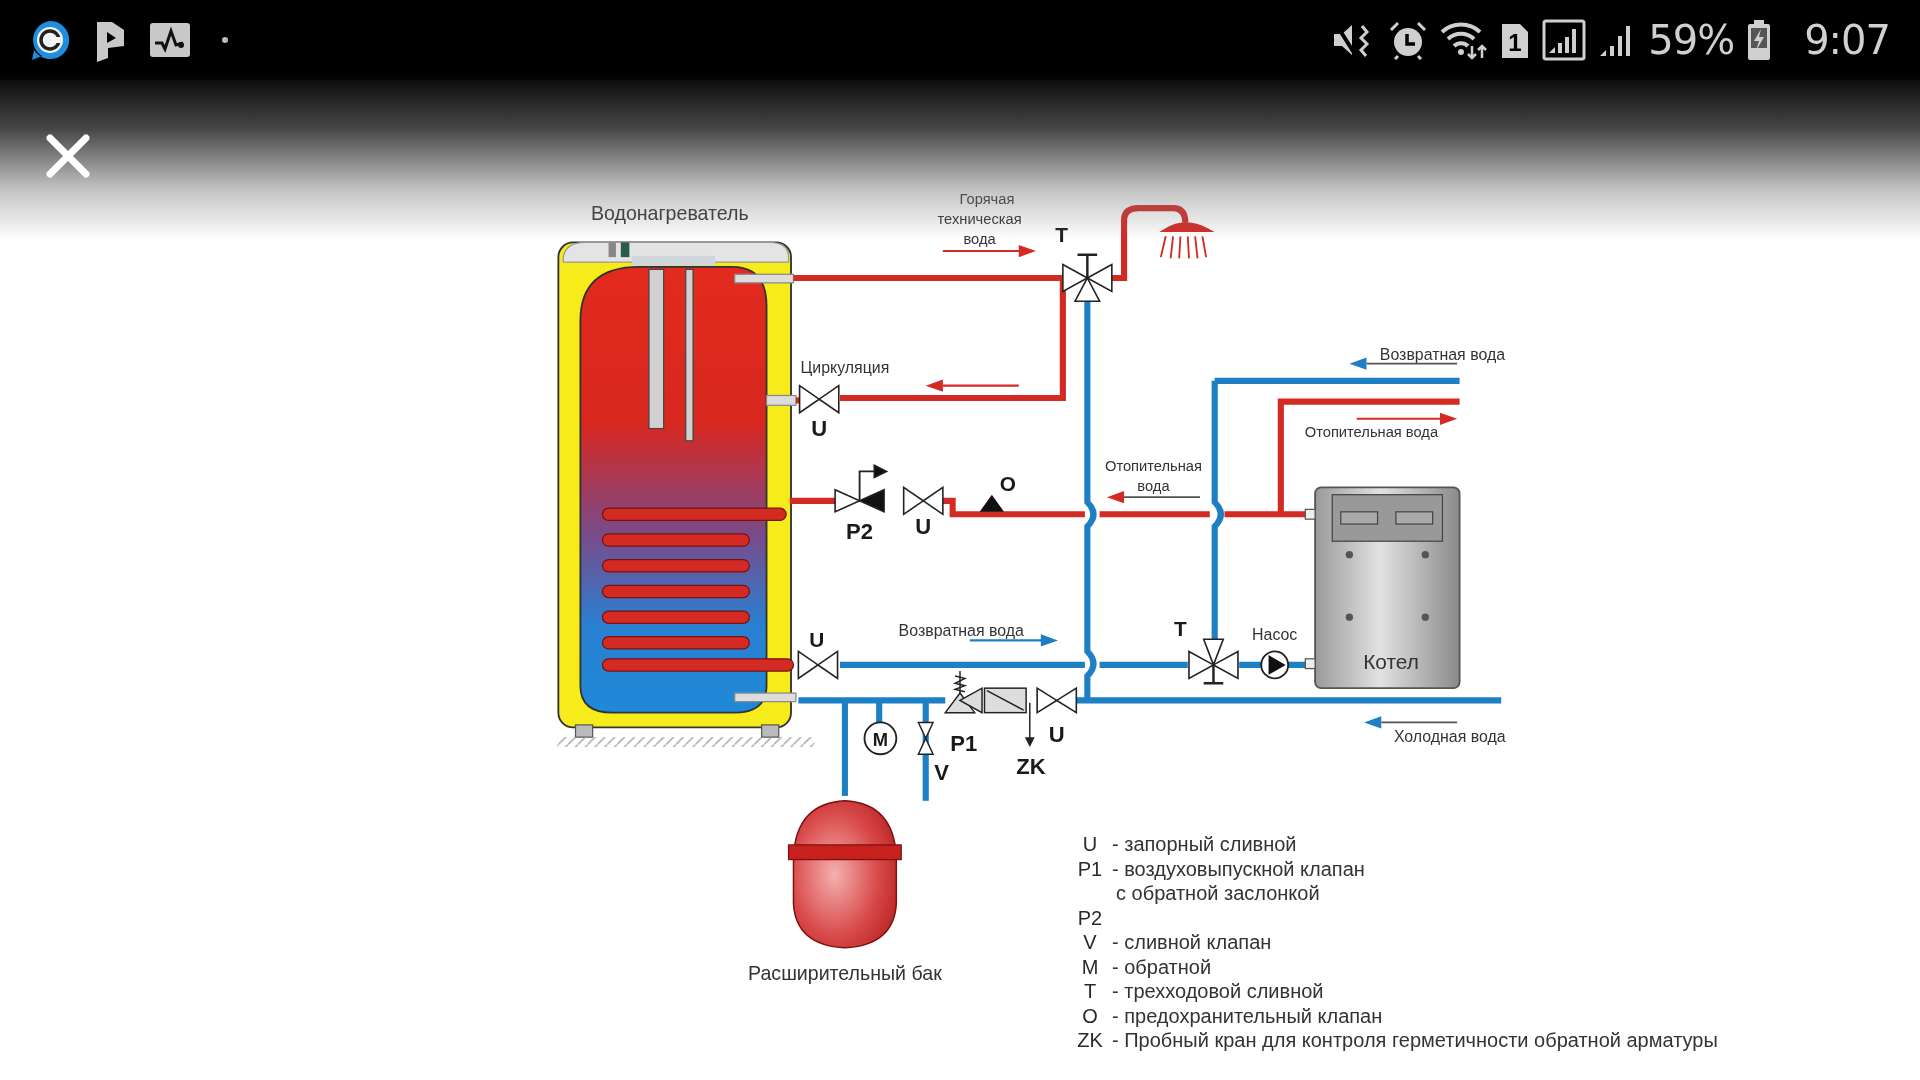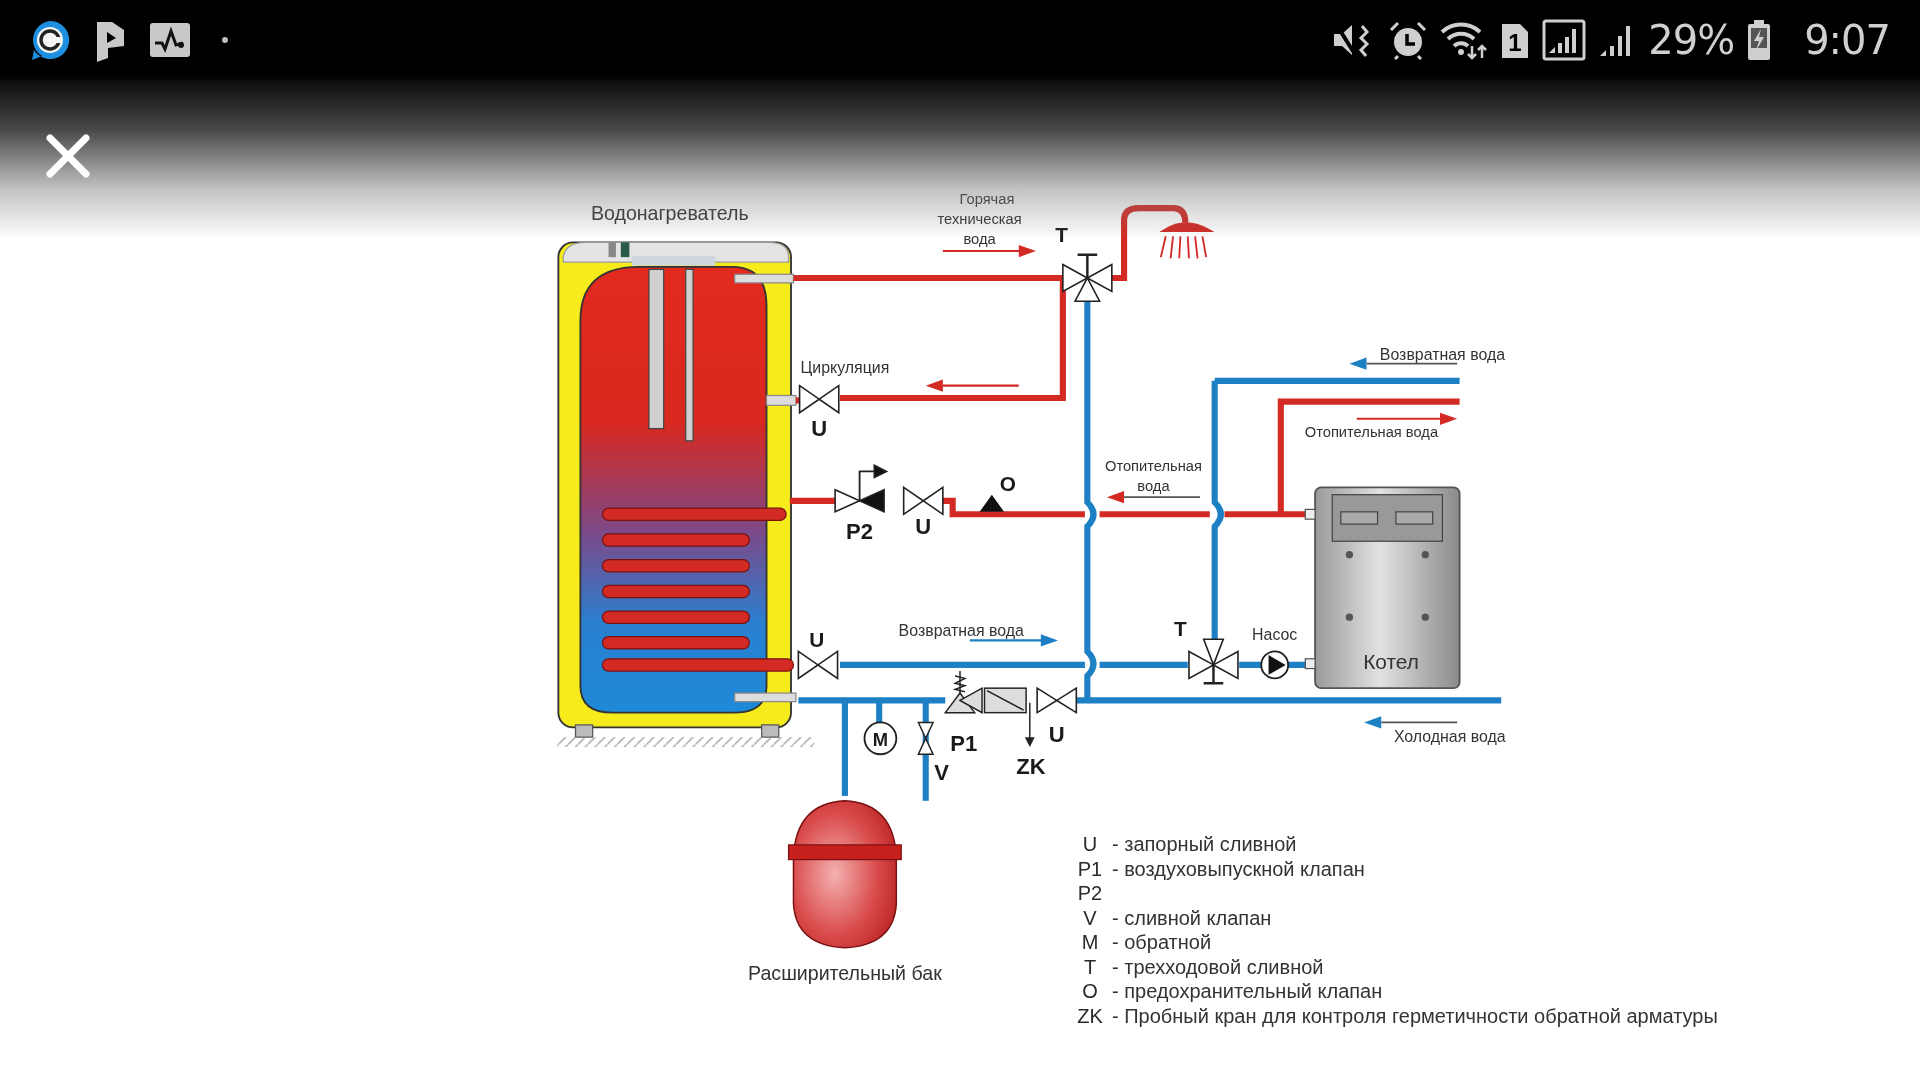--- a/index.html
+++ b/index.html
@@ -72,21 +72,21 @@
       <rect x="16" y="24" width="4" height="10" fill="#cfcfcf"></rect>
       <rect x="23" y="18" width="4" height="16" fill="#cfcfcf"></rect>
       <rect x="30" y="10" width="4" height="24" fill="#cfcfcf"></rect>
     </svg>
     <svg width="38" height="40" viewBox="0 0 38 40">
       <path d="M2 36 L8 36 L8 30 Z" fill="#cfcfcf"></path>
       <rect x="12" y="26" width="4" height="10" fill="#cfcfcf"></rect>
       <rect x="20" y="16" width="4" height="20" fill="#cfcfcf"></rect>
       <rect x="28" y="6" width="4" height="30" fill="#cfcfcf"></rect>
     </svg>
-    <span class="sb-text">29%</span>
+    <span class="sb-text">59%</span>
     <svg width="26" height="42" viewBox="0 0 26 42">
       <rect x="8" y="1" width="10" height="4" fill="#cfcfcf"></rect>
       <rect x="2" y="5" width="22" height="36" rx="2" fill="#cfcfcf"></rect>
       <rect x="5" y="9" width="16" height="20" fill="#555"></rect>
       <path d="M15 10 L8 22 L13 22 L10 32 L18 18 L13 18 Z" fill="#cfcfcf"></path>
     </svg>
     <span class="sb-text" style="margin-left:20px">9:07</span>
   </div>
 </div>
 
@@ -294,20 +294,23 @@
 
 <div class="legend">
   <div class="row">
       <span class="code">U</span>
       <span class="desc">- запорный сливной</span>
     </div>
   <div class="row">
       <span class="code">P1</span>
       <span class="desc">- воздуховыпускной клапан</span>
     </div>
+  <div class="row cont">
+      <span>с обратной заслонкой</span>
+    </div>
   <div class="row">
       <span class="code">P2</span>
     </div>
   <div class="row">
       <span class="code">V</span>
       <span class="desc">- сливной клапан</span>
     </div>
   <div class="row">
       <span class="code">M</span>
       <span class="desc">- обратной</span>

